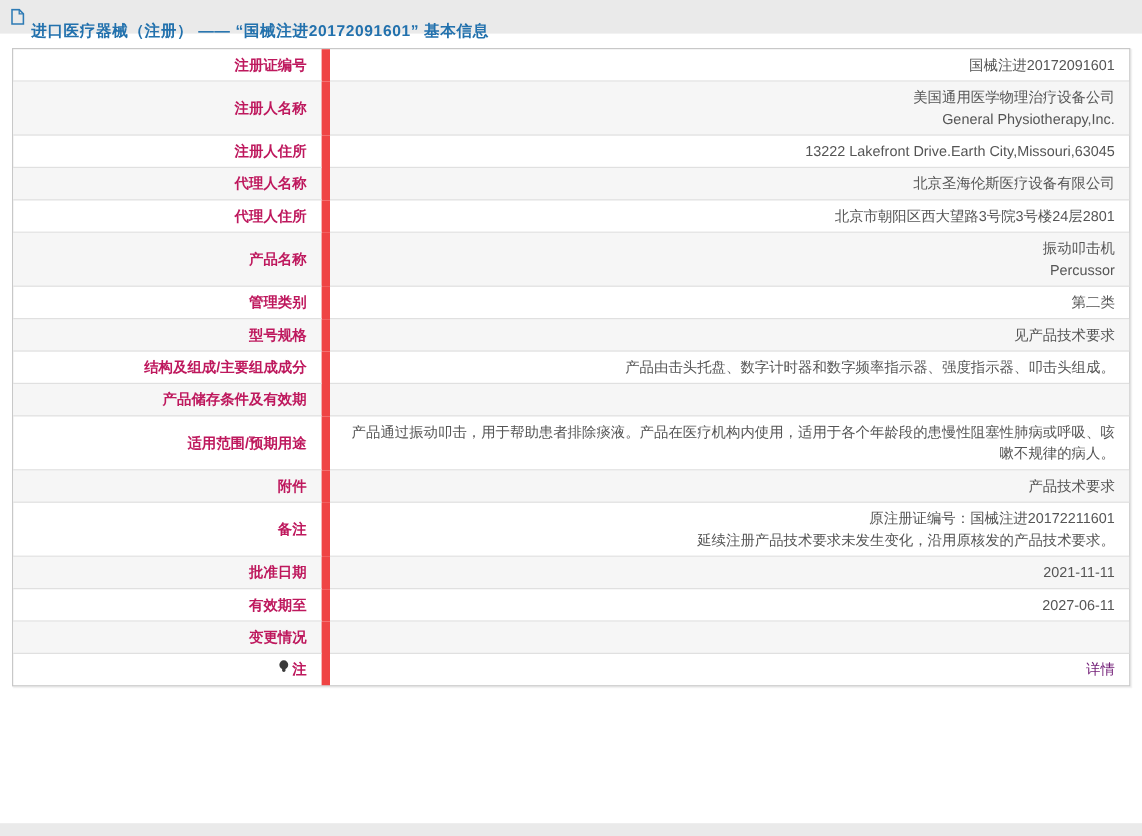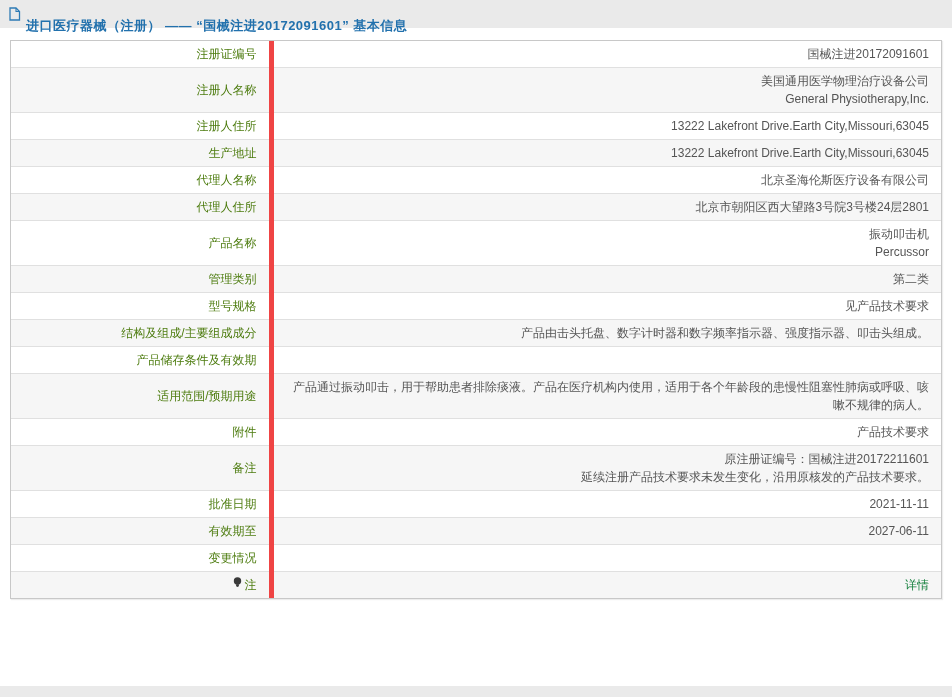--- a/index.html
+++ b/index.html
@@ -37,46 +37,46 @@
   }
   table.info-table {
     width: 100%;
     border-collapse: collapse;
     table-layout: fixed;
   }
   table.info-table tr:nth-child(even) { background: #f6f6f6; }
   table.info-table th {
     width: 260px;
     text-align: right;
-    font-weight: 400;
-    color: #4d7c0f;
+    font-weight: 700;
+    color: #be185d;
     font-size: 12px;
     line-height: 18px;
     padding: 4px 12px 4px 8px;
     border-top: 1px solid #e0e0e0;
-    border-right: 5px solid #ef4444;
+    border-right: 7px solid #ef4444;
     vertical-align: middle;
     white-space: nowrap;
   }
   table.info-table td {
     color: #555;
     font-size: 12px;
     line-height: 18px;
     padding: 4px 12px;
     border-top: 1px solid #e0e0e0;
     vertical-align: middle;
     white-space: pre-line;
     word-break: break-word;
     text-align: right;
   }
   table.info-table tr:first-child th,
   table.info-table tr:first-child td { border-top: none; }
   .label-with-icon { display: inline-flex; align-items: center; gap: 3px; }
   a.details-link {
-    color: #15803d;
+    color: #701a75;
     text-decoration: none;
     cursor: pointer;
   }
 </style>
 </head>
 <body>
 
 <div class="topbar">
   <span class="doc-icon">
     <svg width="13" height="14" viewBox="0 0 13 14">
@@ -95,24 +95,20 @@
             <th>注册证编号</th>
             <td>国械注进20172091601</td>
           </tr>
           <tr>
             <th>注册人名称</th>
             <td>美国通用医学物理治疗设备公司
 General Physiotherapy,Inc.</td>
           </tr>
           <tr>
             <th>注册人住所</th>
-            <td>13222 Lakefront Drive.Earth City,Missouri,63045</td>
-          </tr>
-          <tr>
-            <th>生产地址</th>
             <td>13222 Lakefront Drive.Earth City,Missouri,63045</td>
           </tr>
           <tr>
             <th>代理人名称</th>
             <td>北京圣海伦斯医疗设备有限公司</td>
           </tr>
           <tr>
             <th>代理人住所</th>
             <td>北京市朝阳区西大望路3号院3号楼24层2801</td>
           </tr>

